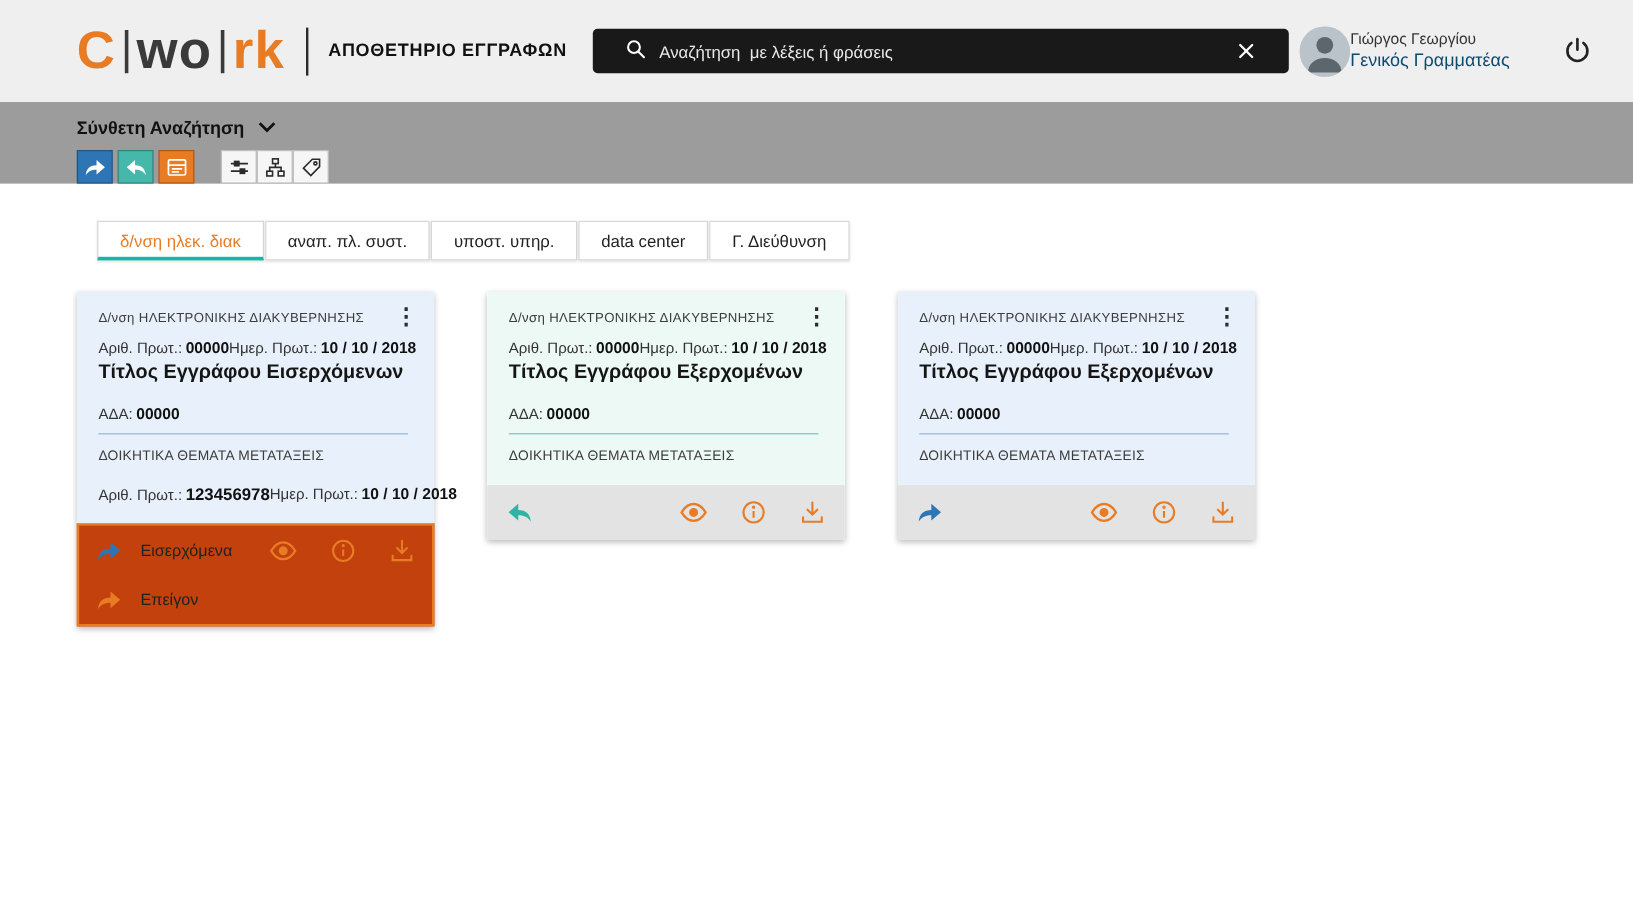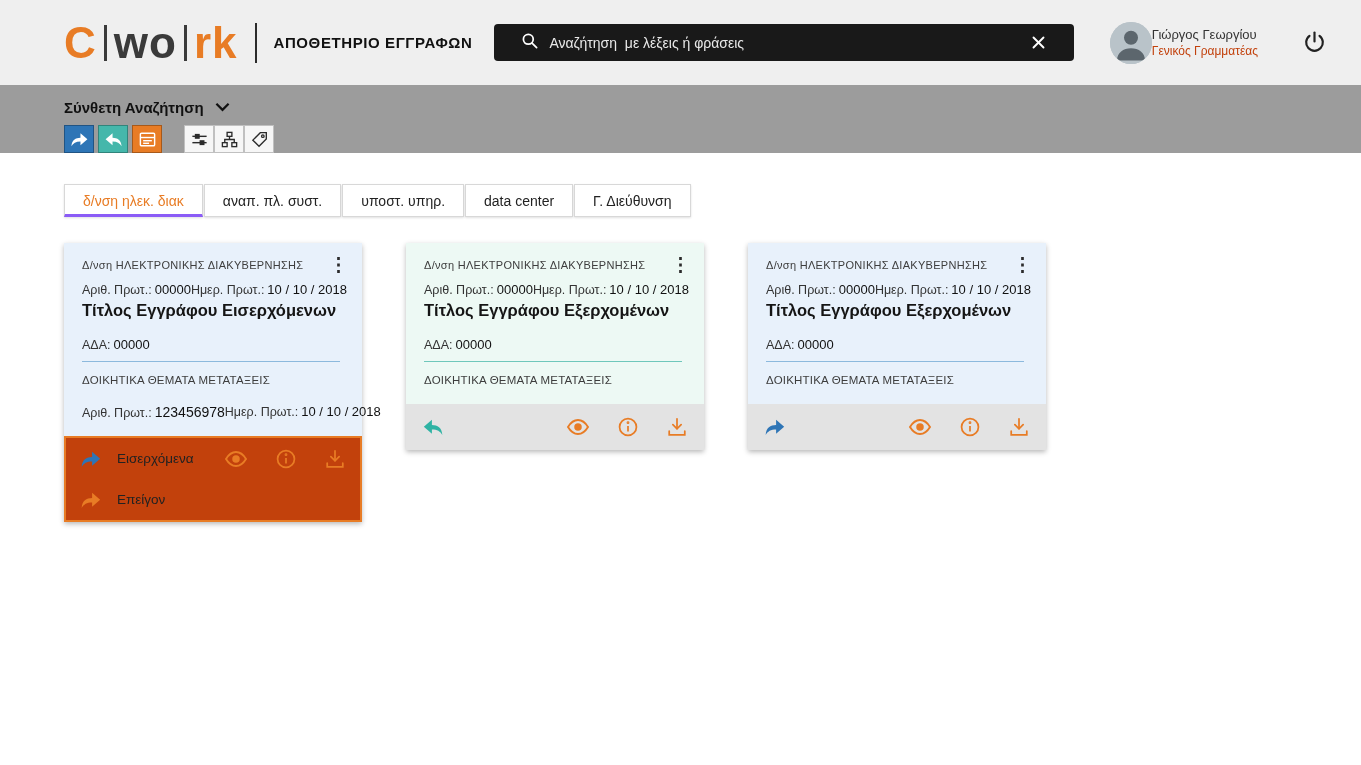--- a/index.html
+++ b/index.html
@@ -18,52 +18,52 @@
   .search { margin-left:22px; width:580px; height:37px; background:#191919; border-radius:4px; display:flex; align-items:center; padding:0 26px; }
   .search svg { flex:0 0 auto; }
   .search input { flex:1; margin:0 10px; background:transparent; border:none; outline:none; color:#fff; font-size:14px; font-family:"Liberation Sans", sans-serif; }
   .search input::placeholder { color:#e9e9e9; opacity:1; }
   .search .clear-btn { width:20px; height:20px; cursor:pointer; display:flex; align-items:center; justify-content:center; }
 
   .user { margin-left:auto; display:flex; align-items:center; gap:0; }
   .avatar { width:42px; height:42px; border-radius:50%; overflow:hidden; background:#b9c3c9; flex:0 0 auto; }
   .user-text { line-height:1.35; }
   .user-name { font-size:13px; color:#333; }
-  .user-role { font-size:12px; color:#c2410c; }
+  .user-role { font-size:15px; color:#0c4a6e; }
 
   .power-btn { margin:0 34px 0 44px; cursor:pointer; display:flex; align-items:center; }
 
   
   .band { height:68px; background:#9c9c9c; padding-left:64px; }
   .adv-search { display:flex; align-items:center; gap:11px; padding-top:13px; cursor:pointer; }
   .adv-search-label { font-size:15px; font-weight:700; color:#111; }
   .toolbar { display:flex; align-items:center; margin-top:9px; }
   .tb-btn { width:30px; height:28px; display:flex; align-items:center; justify-content:center; cursor:pointer; margin-right:4px; border:1px solid rgba(0,0,0,.28); }
   .tb-blue { background:#2e75b6; }
   .tb-teal { background:#45b7ab; }
   .tb-orange { background:#e87c25; }
   .tb-white { background:#f6f6f6; margin-right:0; border:1px solid rgba(0,0,0,.22); }
   .tb-white-group { display:flex; margin-left:18px; }
 
   
   .tabs { display:flex; margin:31px 0 0 64px; }
   .tab { background:#fff; border:1px solid #d8d8d8; border-bottom:1px solid #d8d8d8; padding:8px 18px 7px; font-size:14px; color:#222; cursor:pointer; margin-right:1px; box-shadow:0 1px 2px rgba(0,0,0,.12); }
-  .tab.active { color:#e87c25; border-bottom:3px solid #8b5cf6; padding-bottom:5px; }
+  .tab.active { color:#e87c25; border-bottom:3px solid #14b8a6; padding-bottom:5px;margin-left:17px; }
 
   
   .cards { display:flex; align-items:flex-start; gap:44px; margin:26px 0 0 64px; }
   .card { width:298px; box-shadow:0 2px 5px rgba(0,0,0,.28); }
   .card-body { position:relative; padding:16px 18px 14px; }
   .bg-blue { background:#e8f1fb; }
   .bg-mint { background:#edf9f4; }
   .dept { font-size:11px; letter-spacing:.3px; color:#3d3d3d; padding-right:24px; }
   .kebab { position:absolute; top:12px; right:14px; font-size:19px; font-weight:bold; color:#2b2b2b; cursor:pointer; line-height:1; }
   .meta-row { display:flex; justify-content:space-between; margin-top:11px; font-size:12.5px; color:#333; }
   .meta-item { white-space:nowrap; }
-  .meta-value { font-weight:400; color:#111; font-size:13px; margin-left:3px; }
+  .meta-value { font-weight:700; color:#111; font-size:13px; margin-left:3px; }
   .doc-title { margin-top:4px; font-size:16.5px; font-weight:700; color:#151515; }
   .ada-row { margin-top:17px; font-size:12.5px; color:#333; padding-bottom:9px; border-bottom:1px solid #8cb9dd; margin-right:4px; }
   .bg-mint .ada-row { border-bottom-color:#6fc7bb; }
   .subject { margin-top:12px; font-size:11.5px; letter-spacing:.2px; color:#3d3d3d; padding-bottom:4px; }
   .meta-row.secondary { margin-top:14px; padding-bottom:2px; }
   .meta-row.secondary .meta-value.big { font-size:14px; }
 
   .card-footer { background:#e3e3e3; display:flex; align-items:center; height:46px; padding:0 16px; }
   .footer-selected { border:2px solid #e87c25; background:#c2410c; }
   .footer-row { display:flex; align-items:center; height:41px; padding:0 14px; }

